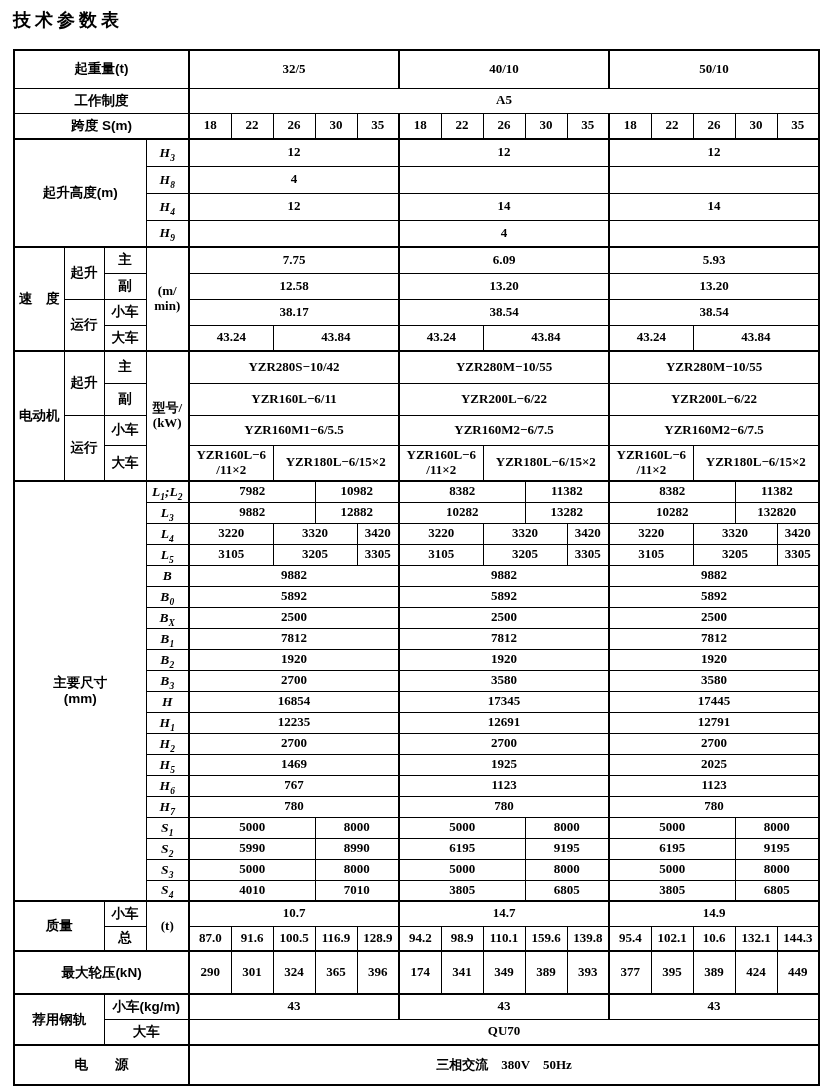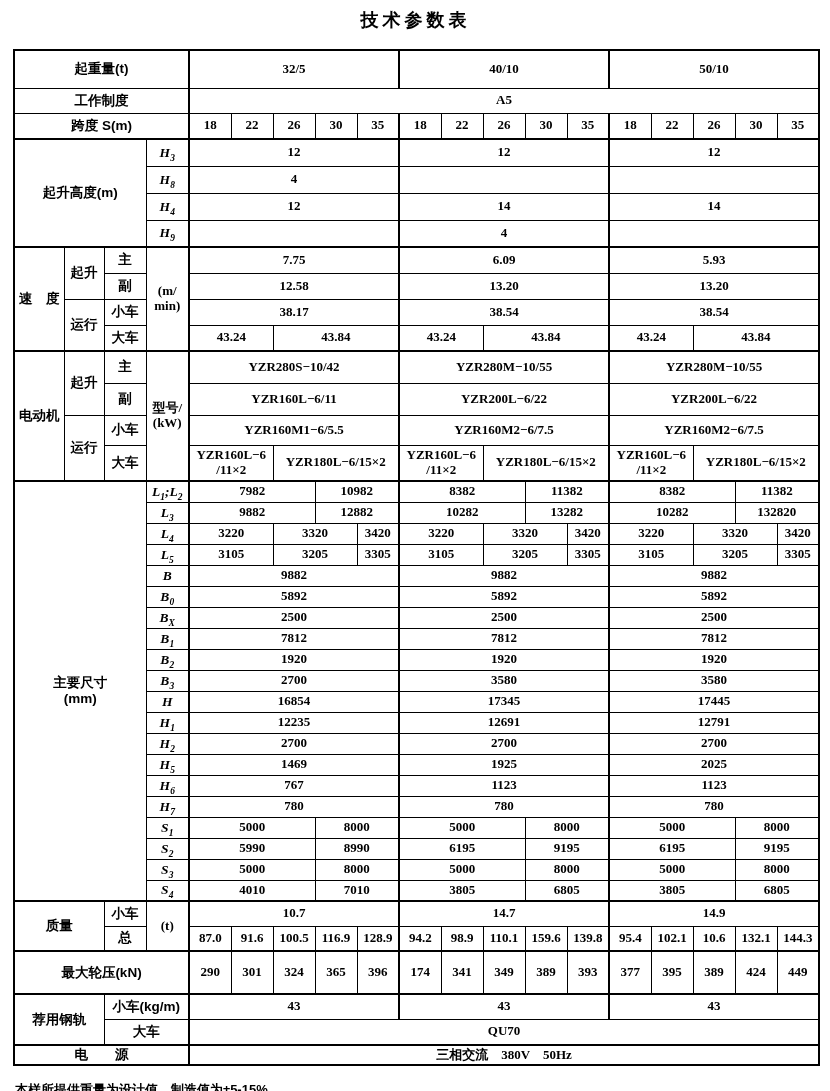--- a/index.html
+++ b/index.html
@@ -1,19 +1,19 @@
 <!DOCTYPE html>
 <html><head>
 <meta charset="utf-8">
 <style>
   html,body{margin:0;padding:0;background:#ffffff;}
   body{width:830px;height:1091px;overflow:hidden;color:#000;
        font-family:"Liberation Sans","DejaVu Sans",sans-serif;}
   .page{padding:6px 12px 0 13px;}
-  .title{text-align:center;font-size:18px;font-weight:bold;letter-spacing:4px;
+  .title{text-align:left;font-size:18px;font-weight:bold;letter-spacing:4px;
          margin:2px 0 0 0;font-family:"Liberation Sans","DejaVu Sans",sans-serif;}
   table.params{border-collapse:collapse;table-layout:fixed;width:805px;
                margin-top:17px;border:2px solid #000;}
   td{border:1px solid #000;text-align:center;vertical-align:middle;
      padding:0 1px;overflow:hidden;white-space:pre-line;line-height:1.15;}
   td.cn{font-family:"Liberation Sans","DejaVu Sans",sans-serif;font-weight:bold;font-size:13.5px;}
   td.param{font-family:"Liberation Serif","DejaVu Serif",serif;font-style:italic;
            font-weight:bold;font-size:13.5px;}
   td.unit{font-family:"Liberation Serif","DejaVu Serif",serif;font-weight:bold;font-size:13px;}
   td.val{font-family:"Liberation Serif","DejaVu Serif",serif;font-weight:bold;font-size:13px;}
@@ -372,21 +372,21 @@
           <td class="cn" colspan="2" rowspan="2">荐用钢轨</td>
           <td class="cn" colspan="2">小车(kg/m)</td>
           <td class="val gl" colspan="5">43</td>
           <td class="val gl" colspan="5">43</td>
           <td class="val gl" colspan="5">43</td>
         </tr>
         <tr style="height: 26px;">
           <td class="cn" colspan="2">大车</td>
           <td class="val gl" colspan="15">QU70</td>
         </tr>
-        <tr class="sec" style="height: 20px;">
+        <tr class="sec" style="height: 40px;">
           <td class="cn" colspan="4">电　　源</td>
           <td class="val gl" colspan="15">三相交流　380V　50Hz</td>
         </tr>
       </tbody>
   </table>
 
   <div class="footnote">本样所提供重量为设计值、制造值为±5-15%。</div>
 </div>
 
 </body></html>

